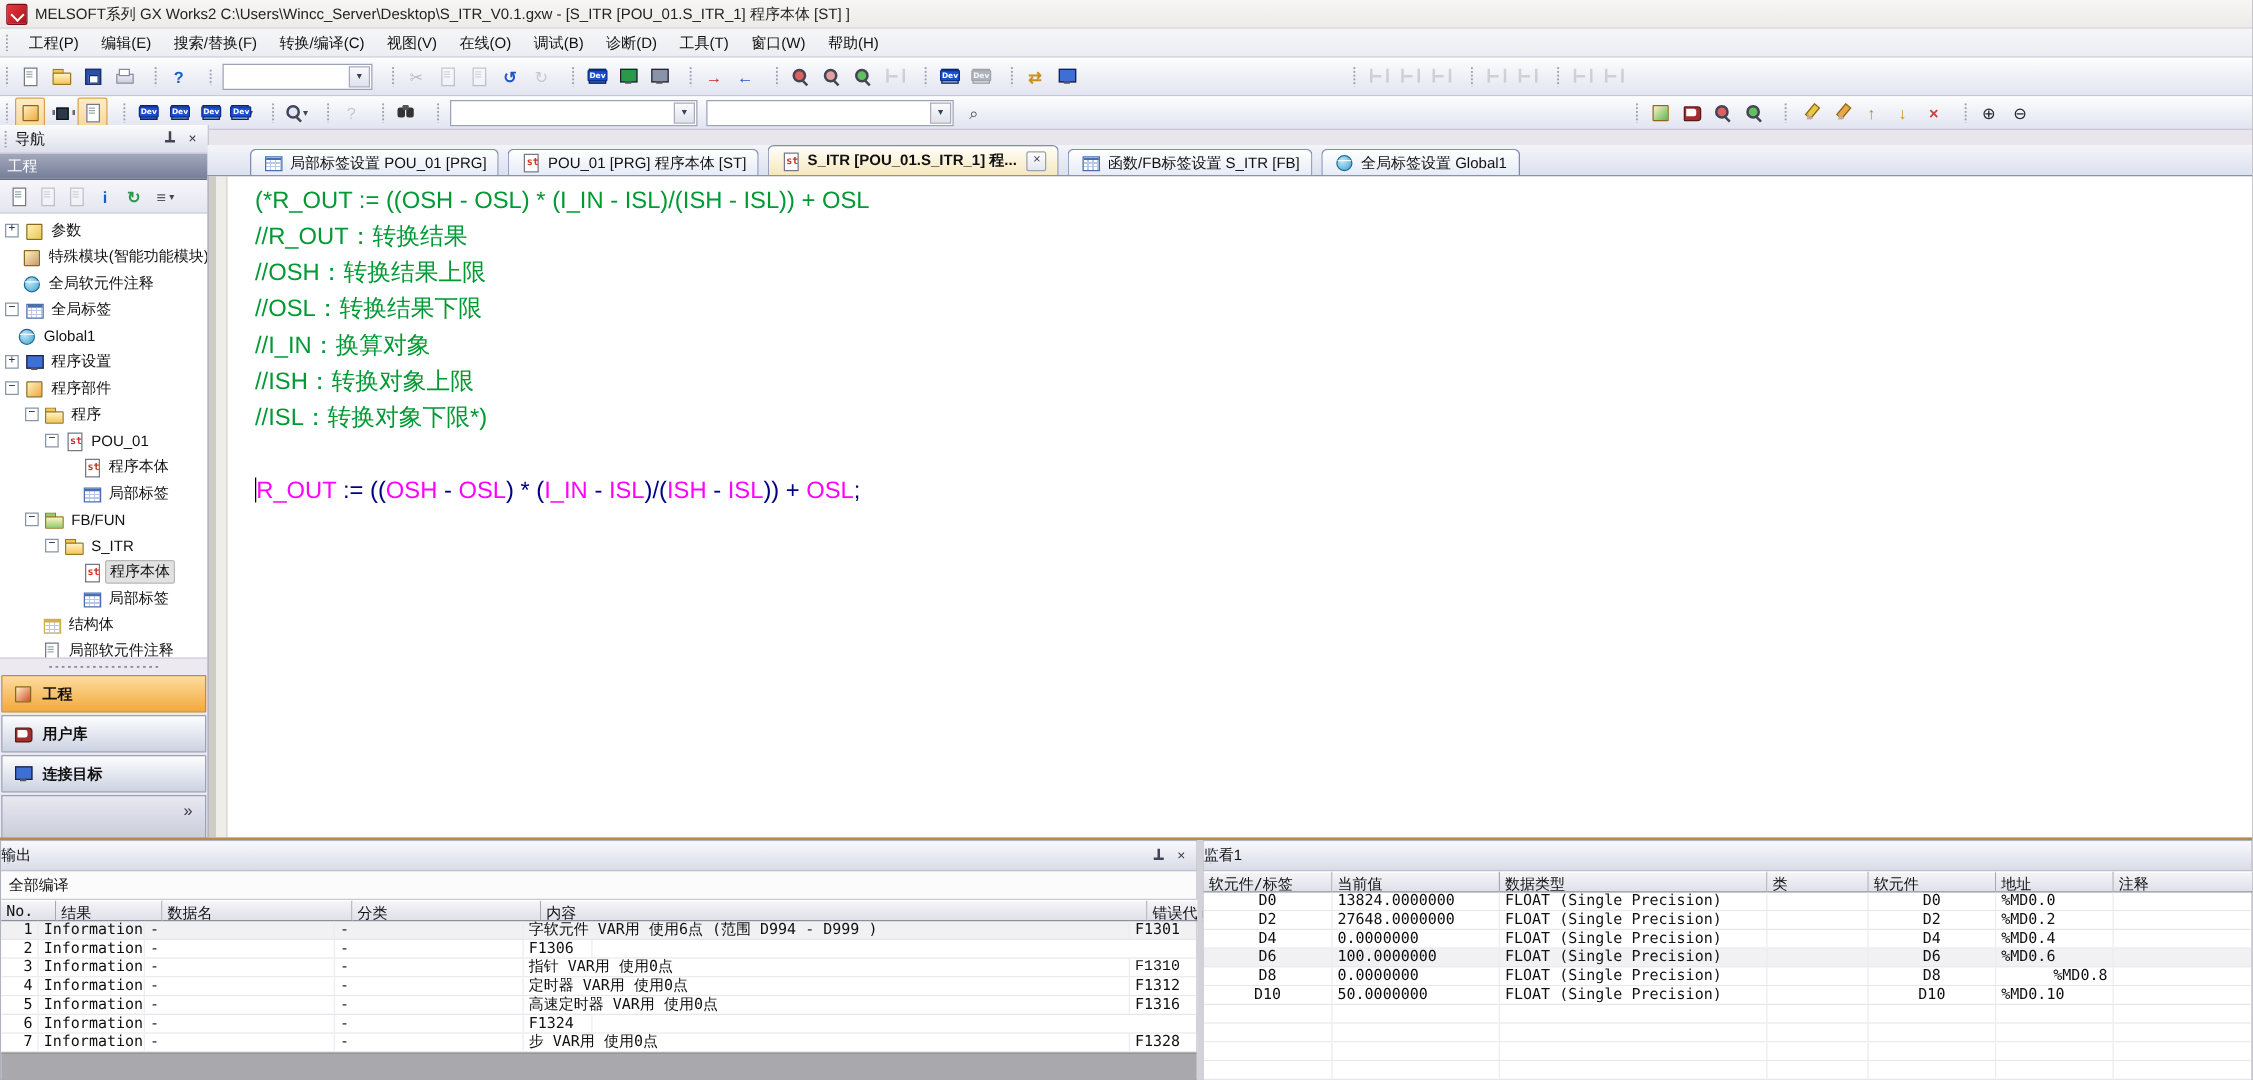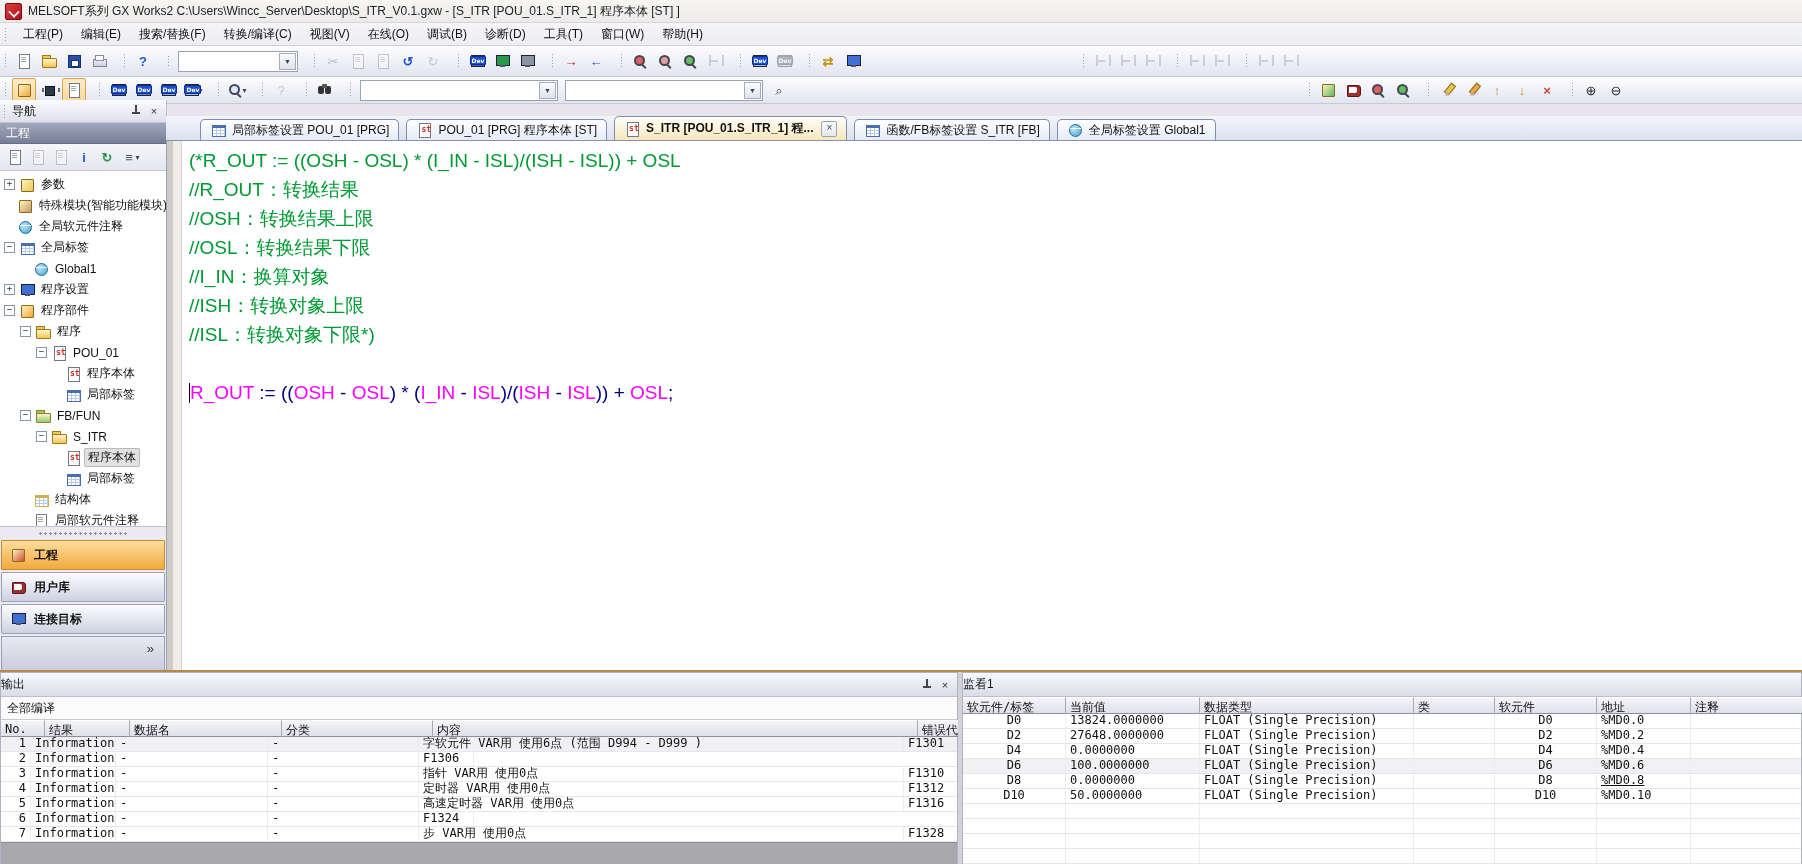--- a/index.html
+++ b/index.html
@@ -115,21 +115,21 @@
   .tabbar{height:24px;background:linear-gradient(#f4f5fa,#dce1ef);border-bottom:1px solid #8a93ad;
        display:flex;align-items:flex-end;padding-left:34px;position:relative}
   .tab{height:20px;display:flex;align-items:center;gap:5px;padding:0 9px;margin-right:7px;font-size:12px;white-space:nowrap;
        background:linear-gradient(#ffffff,#e6ebf6);border:1px solid #7f8db0;border-bottom:none;border-radius:5px 5px 0 0}
   .tab.active{height:23px;background:linear-gradient(#fffef8,#f7e7bd);font-weight:bold;position:relative;z-index:2}
   .tabx{width:14px;height:14px;border:1px solid #98a2b8;background:linear-gradient(#fdfdfe,#e4e7f0);
        font:10px/12px "Liberation Sans",sans-serif;text-align:center;color:#445;border-radius:2px;margin-left:3px}
   .editor-body{flex:1;background:#fff;display:flex;border-left:1px solid #98a0b8;overflow:hidden}
   .emargin1{width:6px;background:#cfccc6;flex:none}
   .emargin2{width:8px;background:#efede8;border-right:1px solid #d8d5cf;flex:none}
-  .code{padding:5px 0 0 7px;font-size:19px;line-height:29px;white-space:pre;flex:1;overflow:hidden}
+  .code{padding:5px 0 0 22px;font-size:19px;line-height:29px;white-space:pre;flex:1;overflow:hidden}
   .line.cmt{color:var(--comment)}
   .tok-var{color:var(--variable)}
   .tok-op{color:var(--operator)}
   .caret{display:inline-block;width:1px;height:20px;background:#000;vertical-align:-4px}
   .hscroll{height:17px;background:#f2f2f4;border-top:1px solid #d8d8dd;display:flex;align-items:stretch}
   .sbtn{width:17px;background:linear-gradient(#fbfbfd,#e2e4ee);border:1px solid #c2c4d2;color:#556;
        display:flex;align-items:center;justify-content:center;font-size:8px}
   .sthumb{flex:1;background:linear-gradient(#fdfdfe,#e6e8f2);border:1px solid #c2c4d2;margin:0 1px;border-radius:2px}
   
   .bottom-split{position:absolute;left:0;top:670px;width:1802px;height:2px;background:#b9894a}
@@ -480,21 +480,21 @@
           <div class="trow" style="padding-left: 4px;">
             <span class="exp-spacer"></span>
             <span class="ic globe"></span>
             <span class="lbl">全局软元件注释</span>
           </div>
           <div class="trow" style="padding-left: 4px;">
             <span class="expander">−</span>
             <span class="ic table"></span>
             <span class="lbl">全局标签</span>
           </div>
-          <div class="trow" style="padding-left: 20px;">
+          <div class="trow" style="">
             <span class="exp-spacer"></span>
             <span class="ic globe"></span>
             <span class="lbl">Global1</span>
           </div>
           <div class="trow" style="padding-left: 4px;">
             <span class="expander">+</span>
             <span class="ic monitor" style="--t: #3d6fd4;"></span>
             <span class="lbl">程序设置</span>
           </div>
           <div class="trow" style="padding-left: 4px;">
@@ -650,21 +650,21 @@
           <div class="gc" style="width: 152px; text-align: left;">-</div>
           <div class="gc" style="width: 151px; text-align: left;">-</div>
           <div class="gc" style="width: 55px; text-align: left;">F1306</div>
         </div>
         <div class="gr">
           <div class="gc" style="width: 30px; text-align: right;">3</div>
           <div class="gc" style="width: 85px; text-align: left;">Information</div>
           <div class="gc" style="width: 152px; text-align: left;">-</div>
           <div class="gc" style="width: 151px; text-align: left;">-</div>
           <div class="gc" style="width: 485px; text-align: left;">指针 VAR用 使用0点</div>
-          <div class="gc" style="width: 55px; text-align: left;">F1310</div>
+          <div class="gc" style="width: 55px; text-align: left; font-family: Liberation Mono, monospace;">F1310</div>
         </div>
         <div class="gr">
           <div class="gc" style="width: 30px; text-align: right;">4</div>
           <div class="gc" style="width: 85px; text-align: left;">Information</div>
           <div class="gc" style="width: 152px; text-align: left;">-</div>
           <div class="gc" style="width: 151px; text-align: left;">-</div>
           <div class="gc" style="width: 485px; text-align: left;">定时器 VAR用 使用0点</div>
           <div class="gc" style="width: 55px; text-align: left;">F1312</div>
         </div>
         <div class="gr">
@@ -745,21 +745,21 @@
           <div class="gc" style="width: 102px; text-align: center;">D6</div>
           <div class="gc" style="width: 94px; text-align: left;">%MD0.6</div>
           <div class="gc" style="width: 112px; text-align: left;"></div>
         </div>
         <div class="gr">
           <div class="gc" style="width: 103px; text-align: center;">D8</div>
           <div class="gc" style="width: 134px; text-align: left;">0.0000000</div>
           <div class="gc" style="width: 214px; text-align: left;">FLOAT (Single Precision)</div>
           <div class="gc" style="width: 81px; text-align: left;"></div>
           <div class="gc" style="width: 102px; text-align: center;">D8</div>
-          <div class="gc" style="width: 94px; text-align: left; text-decoration: underline;">%MD0.8</div>
+          <div class="gc" style="width: 94px; text-align: right;">%MD0.8</div>
           <div class="gc" style="width: 112px; text-align: left;"></div>
         </div>
         <div class="gr">
           <div class="gc" style="width: 103px; text-align: center;">D10</div>
           <div class="gc" style="width: 134px; text-align: left;">50.0000000</div>
           <div class="gc" style="width: 214px; text-align: left;">FLOAT (Single Precision)</div>
           <div class="gc" style="width: 81px; text-align: left;"></div>
           <div class="gc" style="width: 102px; text-align: center;">D10</div>
           <div class="gc" style="width: 94px; text-align: left;">%MD0.10</div>
           <div class="gc" style="width: 112px; text-align: left;"></div>

